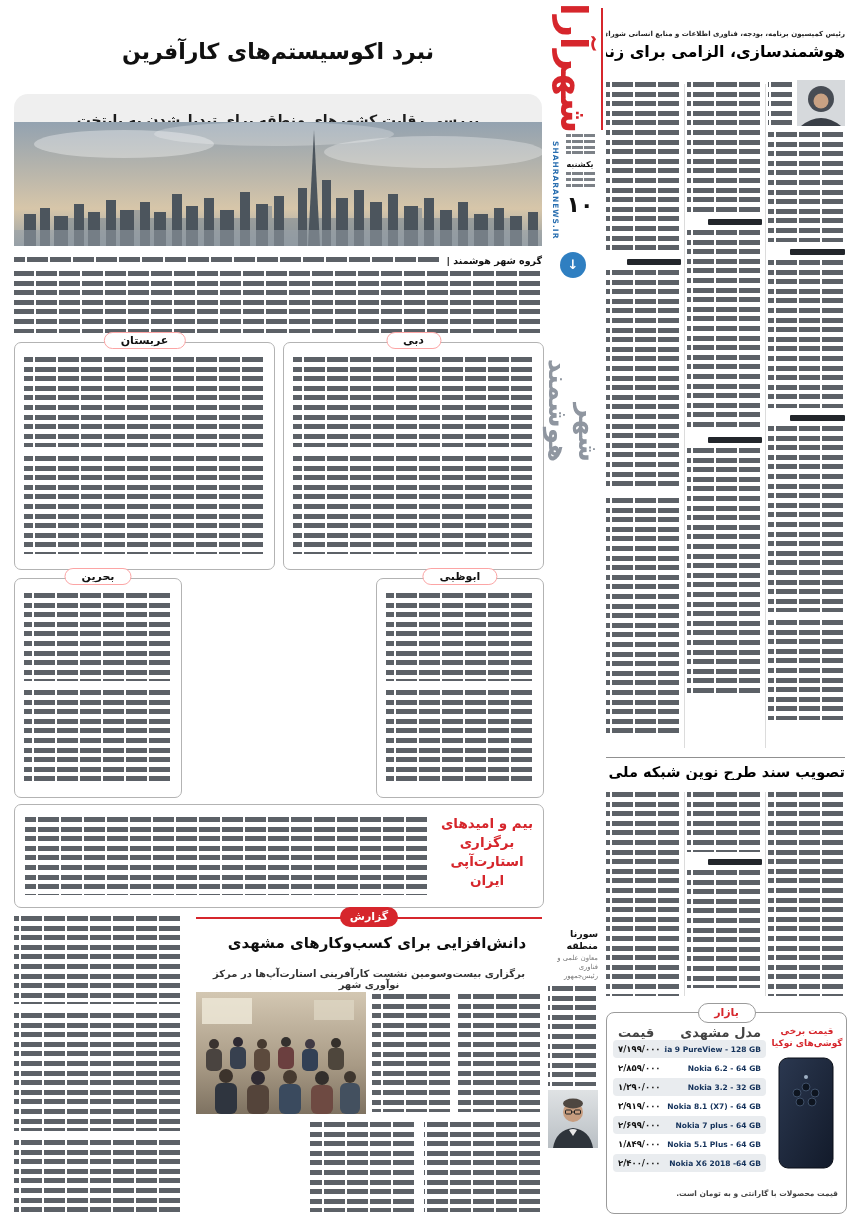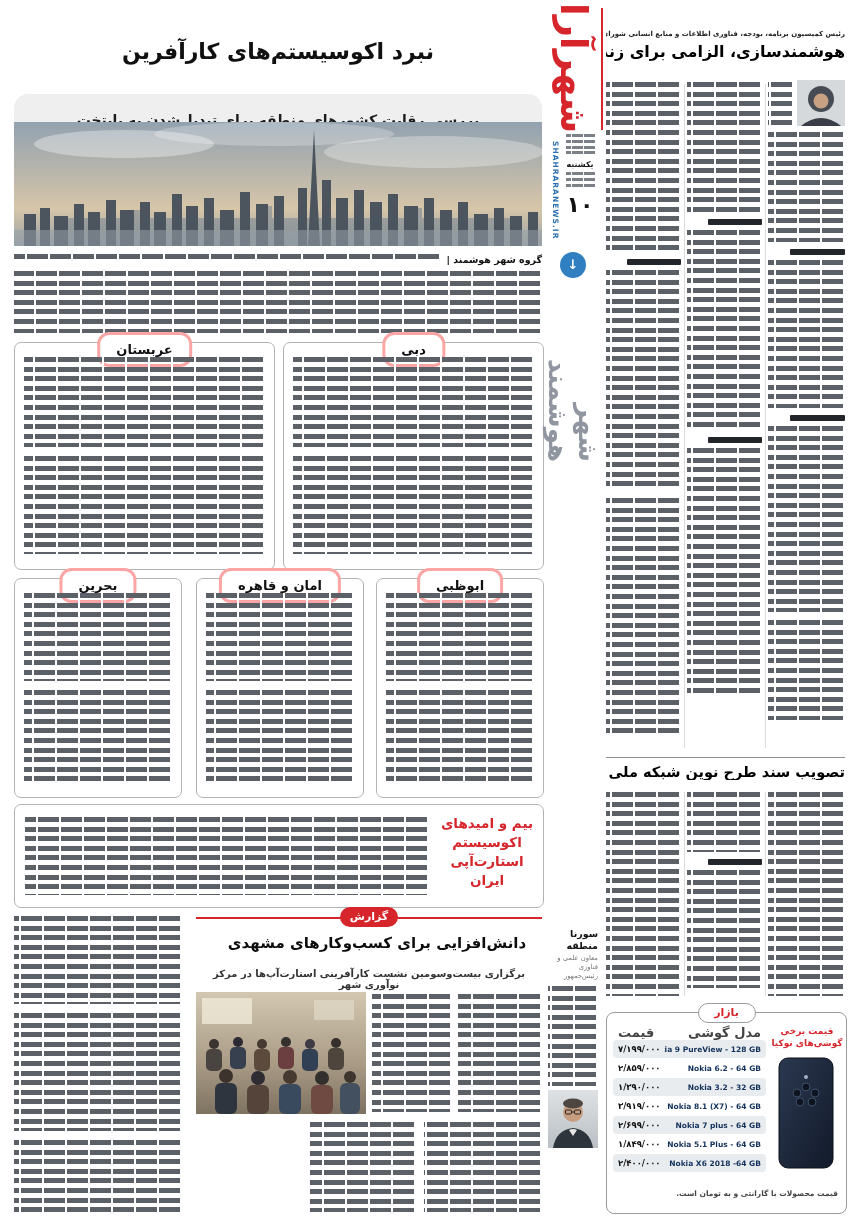--- a/index.html
+++ b/index.html
@@ -18,21 +18,21 @@
   .subbar{height:6px;background:#22262b;border-radius:1px;width:72%;margin:7px 0 5px;}
   .col{display:flex;flex-direction:column;}
   .col>*{flex:0 0 auto;}
   .vline{background:#dcdcdc;width:1px;}
   .v{writing-mode:vertical-rl;}
   .h1{font-size:22px;font-weight:bold;color:#101010;text-align:center;line-height:1.25;}
   .sub-pill{display:inline-block;background:#efefef;border-radius:14px;padding:18px 18px;
             font-size:14px;font-weight:bold;color:#1c1c1c;}
   .boxx{position:absolute;border:1px solid #b3b3b3;border-radius:7px;background:#fff;}
   .boxtitle{position:absolute;top:-11px;right:50%;transform:translateX(50%);background:#fff;
-            border:3px solid #fca5a5;border-radius:12px;padding:7px 16px;font-size:13px;
+            border:1px solid #fca5a5;border-radius:12px;padding:1px 16px;font-size:11px;
             font-weight:bold;color:#101010;white-space:nowrap;}
   .report-pill{background:#d6262c;color:#fff;font-weight:bold;font-size:11px;border-radius:11px;
             text-align:center;line-height:20px;}
   .market-pill{background:#fff;border:1px solid #9b9b9b;border-radius:11px;color:#d6262c;
             font-weight:bold;font-size:11px;text-align:center;line-height:18px;}
   .dl{width:26px;height:26px;border-radius:50%;background:#2f7fc1;color:#fff;text-align:center;
       line-height:26px;font-size:13px;font-weight:bold;}
   .trow{display:flex;align-items:center;height:18px;border-radius:4px;padding:0 5px;margin-bottom:1px;}
   .trow .model{flex:1;font-size:7.5px;font-weight:bold;color:#13315a;text-align:right;
                white-space:nowrap;overflow:hidden;}
@@ -103,21 +103,21 @@
         <rect x="460" y="92" width="14" height="32"></rect>
           <rect x="480" y="86" width="10" height="38"></rect>
         <rect x="496" y="94" width="12" height="30"></rect>
           <rect x="514" y="90" width="10" height="34"></rect>
       </g>
       <rect y="108" width="528" height="16" fill="#97a1a7" opacity="0.55"></rect>
     </svg>
   </div>
 
   <div class="abs" style="left:14px;top:254px;width:528px">
-    <div style="display:flex;gap:6px;height:12px">
+    <div style="display:flex;align-items:center;gap:6px;height:12px">
       <span style="font-size:9.5px;font-weight:bold;color:#111;white-space:nowrap">گروه شهر هوشمند |</span>
       <span class="sim" style="flex:1;height:6px"></span>
     </div>
     <div class="sim" style="height:62px;margin-top:5px"></div>
   </div>
 
   <div class="boxx" style="left:283px;top:342px;width:259px;height:226px">
     <span class="boxtitle">دبی</span>
     <div class="col" style="position:absolute;inset:14px 9px 9px 9px">
       <div class="sim" style="height:90px"></div>
@@ -132,39 +132,32 @@
     </div>
   </div>
 
   <div class="boxx" style="left:376px;top:578px;width:166px;height:218px">
     <span class="boxtitle">ابوظبی</span>
     <div class="col" style="position:absolute;inset:14px 9px 9px 9px">
       <div class="sim" style="height:88px"></div>
       <div class="sim" style="height:92px;margin-top:9px"></div>
     </div>
   </div>
-  <div class="boxx" style="left:196px;top:578px;width:166px;height:218px">
-    <span class="boxtitle">امان و قاهره</span>
-    <div class="col" style="position:absolute;inset:14px 9px 9px 9px">
-      <div class="sim" style="height:88px"></div>
-      <div class="sim" style="height:92px;margin-top:9px"></div>
-    </div>
-  </div>
   <div class="boxx" style="left:14px;top:578px;width:166px;height:218px">
     <span class="boxtitle">بحرین</span>
     <div class="col" style="position:absolute;inset:14px 9px 9px 9px">
       <div class="sim" style="height:88px"></div>
       <div class="sim" style="height:92px;margin-top:9px"></div>
     </div>
   </div>
 
   <div class="boxx" style="left:14px;top:804px;width:528px;height:102px">
     <div class="abs" style="left:424px;top:9px;width:96px;text-align:center;color:#d6262c;font-weight:bold;font-size:13.5px;line-height:19px">
       <div>بیم و امیدهای</div>
-      <div>اکوسیستم</div>
+      <div>برگزاری</div>
       <div>استارت‌آپی</div>
       <div>ایران</div>
     </div>
     <div class="sim abs" style="left:10px;top:12px;width:404px;height:78px"></div>
   </div>
 
   <div class="abs" style="left:196px;top:917px;width:346px;height:2px;background:#d6262c"></div>
   <div class="abs report-pill" style="left:340px;top:907px;width:58px;height:20px">گزارش</div>
   <div class="abs b center" style="left:204px;top:934px;width:346px;font-size:15px;color:#0d0d0d">دانش‌افزایی برای کسب‌وکارهای مشهدی</div>
   <div class="abs b center" style="left:196px;top:968px;width:346px;font-size:10px;color:#333">برگزاری بیست‌وسومین نشست کارآفرینی استارت‌آپ‌ها در مرکز نوآوری شهر</div>
@@ -332,21 +325,21 @@
         <circle cx="28" cy="30" r="4" fill="#0e1520" stroke="#3e4f68"></circle>
         <circle cx="19" cy="36" r="4" fill="#0e1520" stroke="#3e4f68"></circle>
         <circle cx="37" cy="36" r="4" fill="#0e1520" stroke="#3e4f68"></circle>
         <circle cx="22" cy="45" r="4" fill="#0e1520" stroke="#3e4f68"></circle>
         <circle cx="34" cy="45" r="4" fill="#0e1520" stroke="#3e4f68"></circle>
       </svg>
     </div>
 
     <div class="abs" style="left:6px;top:12px;width:153px">
       <div class="trow thead">
-        <span class="model">مدل گوشی</span>
+        <span class="model">مدل مشهدی</span>
         <span class="price">قیمت</span>
       </div>
       <div class="trow alt">
         <span class="model">Nokia 9 PureView - 128 GB</span>
         <span class="price">۷/۱۹۹/۰۰۰</span>
       </div>
       <div class="trow">
         <span class="model">Nokia 6.2 - 64 GB</span>
         <span class="price">۲/۸۵۹/۰۰۰</span>
       </div>

